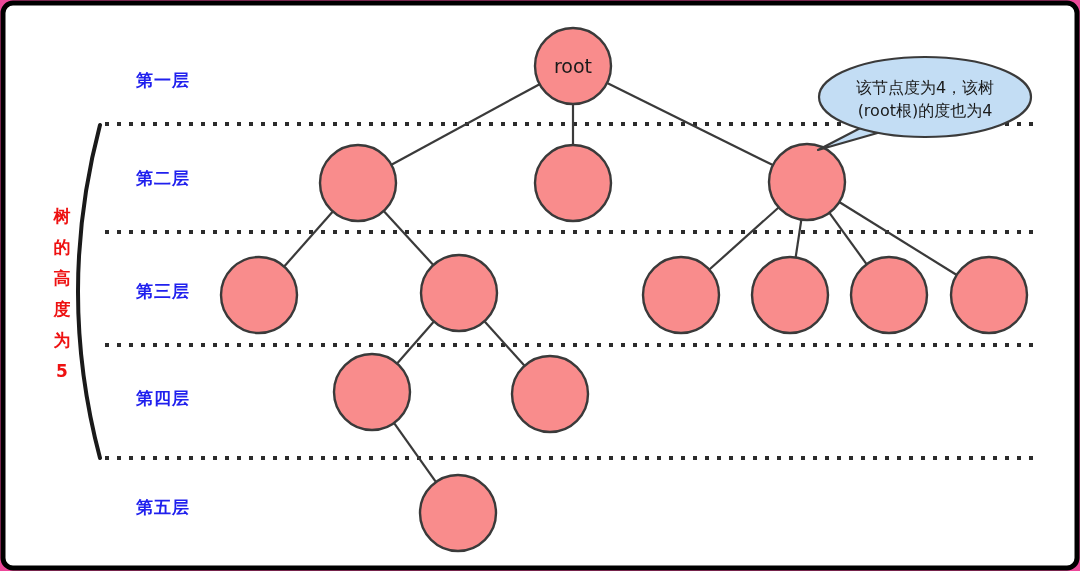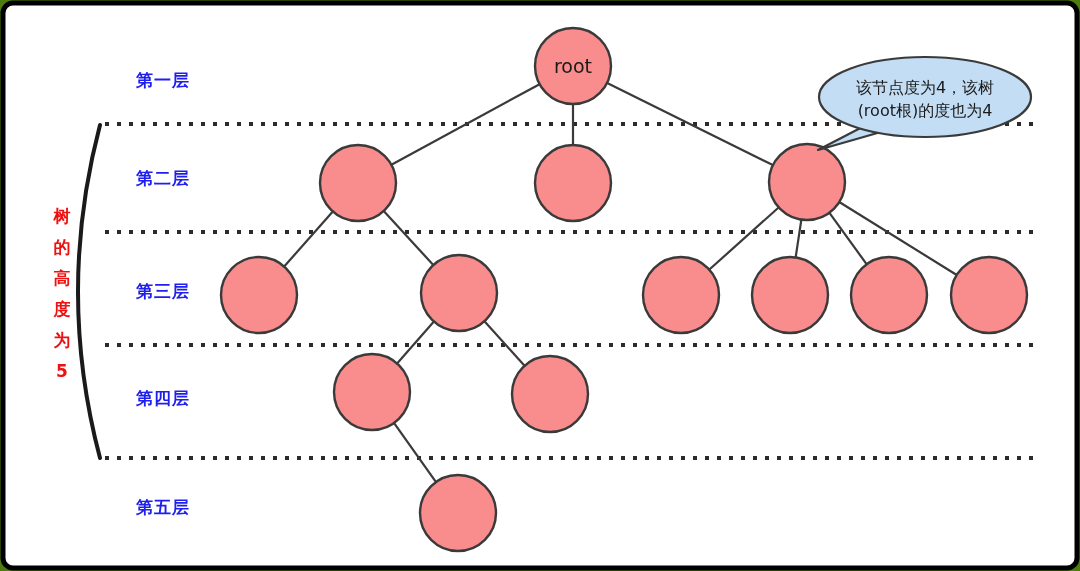--- a/index.html
+++ b/index.html
@@ -8,21 +8,21 @@
     padding: 0;
     background: #ffffff;
   }
   body {
     font-family: "DejaVu Sans", "Liberation Sans", sans-serif;
   }
   #canvas {
     position: relative;
     width: 1080px;
     height: 571px;
-    background: #4d7c0f;
+    background: #ec4899;
     overflow: hidden;
   }
   #diagram-svg {
     position: absolute;
     left: 0;
     top: 0;
     width: 1080px;
     height: 571px;
   }
   .node-text {

